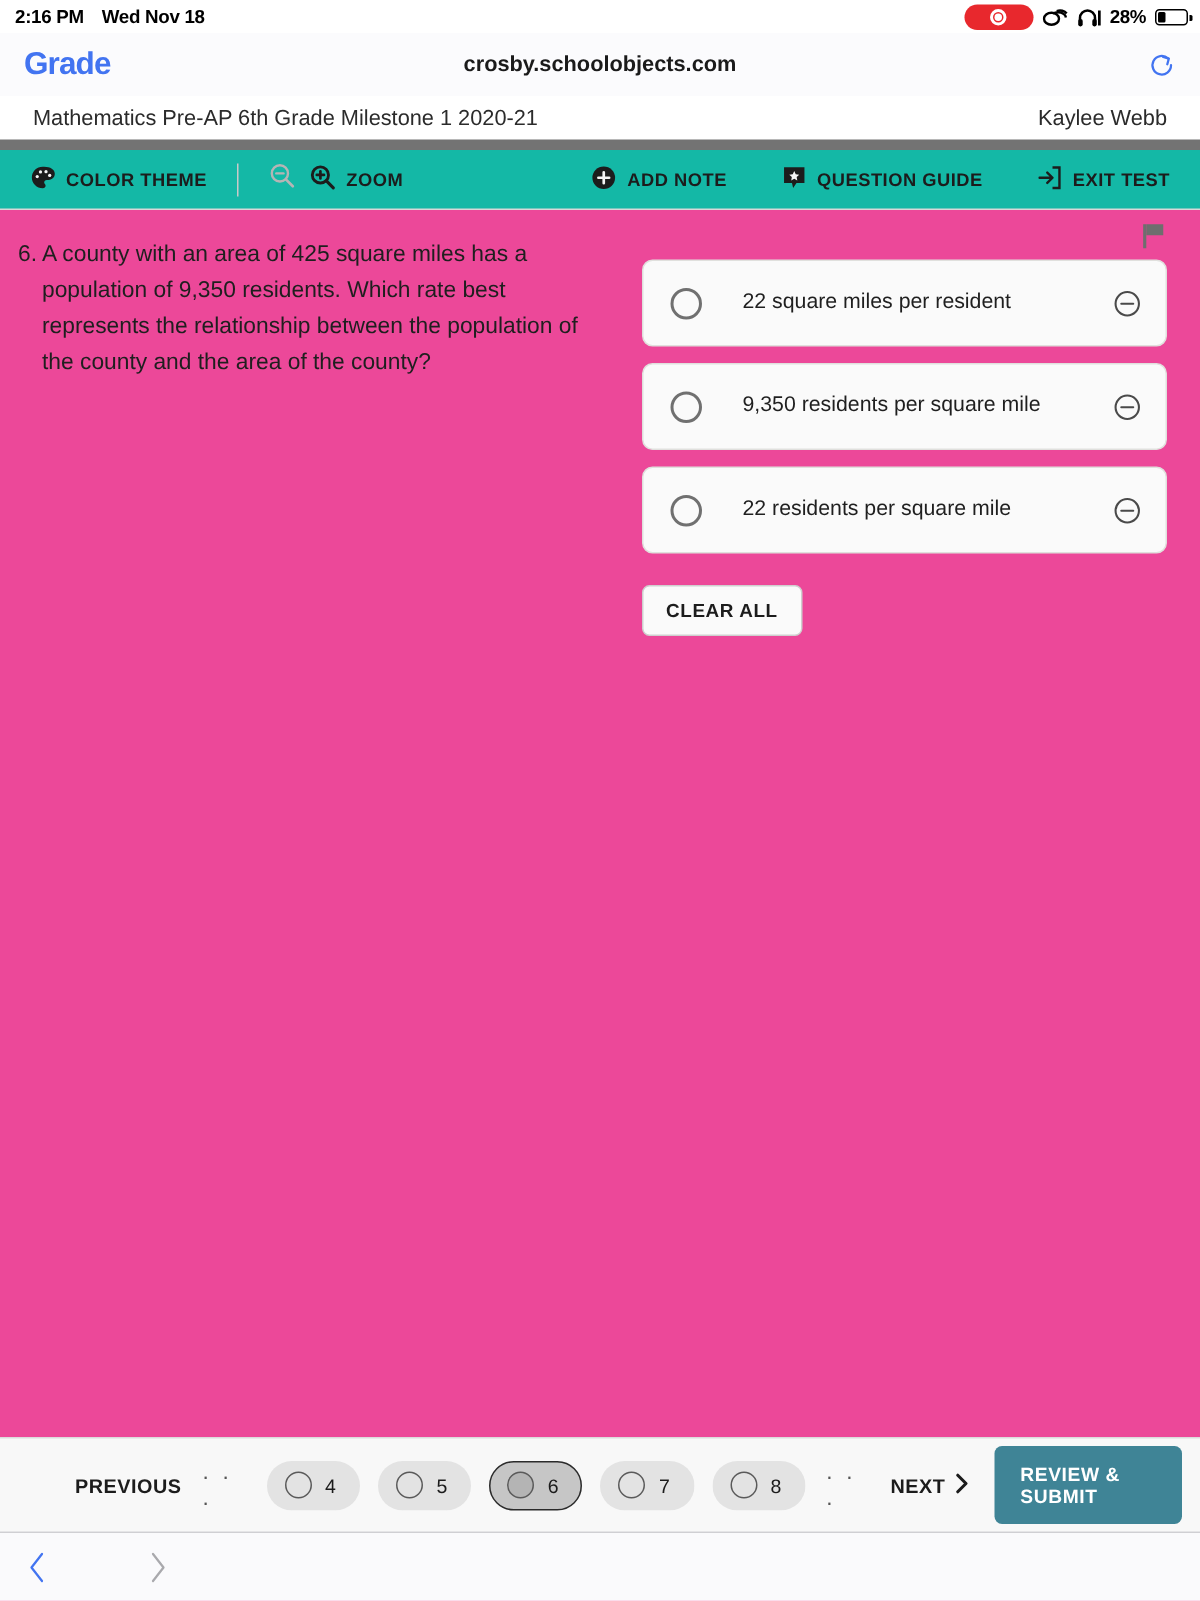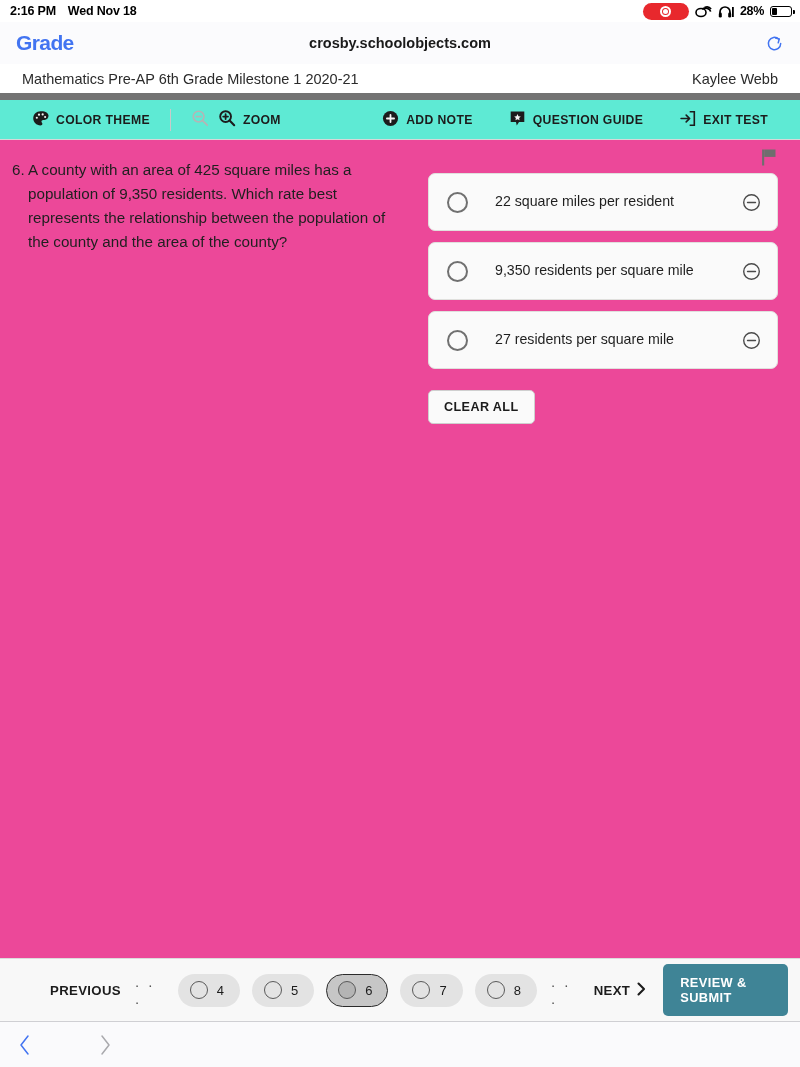--- a/index.html
+++ b/index.html
@@ -79,24 +79,24 @@
     display: flex; align-items: center;
     padding: 0 22px;
     flex: 0 0 auto;
   }
   .test-title { font-size: 14.5px; color: #2b2b2b; }
   .test-user { margin-left: auto; font-size: 14.5px; color: #2b2b2b; }
 
   
   .toolbar {
     height: 40px;
-    background: #5eead4;
+    background: #14b8a6;
     border-bottom: 1px solid #d8d8d8;
     display: flex; align-items: center;
-    padding: 0 32px;
+    padding: 0 20px;
     flex: 0 0 auto;
   }
   .tb-item {
     display: flex; align-items: center; gap: 7px;
     font-size: 12.2px; font-weight: bold; letter-spacing: 0.35px;
     color: #1c1c1c;
     cursor: pointer;
   }
   .tb-left { display: flex; align-items: center; gap: 16px; }
   .tb-right { margin-left: auto; display: flex; align-items: center; gap: 36px; }
@@ -353,21 +353,21 @@
       <span class="opt-text">9,350 residents per square mile</span>
       <span class="strike-btn">
         <svg width="19" height="19" viewBox="0 0 20 20" fill="none">
           <circle cx="10" cy="10" r="8.2" stroke="#4a4a4a" stroke-width="1.45"></circle>
           <path d="M5.8 10h8.4" stroke="#4a4a4a" stroke-width="1.45" stroke-linecap="round"></path>
         </svg>
       </span>
     </div>
     <div class="option">
       <span class="radio"></span>
-      <span class="opt-text">27 residents per square mile</span>
+      <span class="opt-text">22 residents per square mile</span>
       <span class="strike-btn">
         <svg width="19" height="19" viewBox="0 0 20 20" fill="none">
           <circle cx="10" cy="10" r="8.2" stroke="#4a4a4a" stroke-width="1.45"></circle>
           <path d="M5.8 10h8.4" stroke="#4a4a4a" stroke-width="1.45" stroke-linecap="round"></path>
         </svg>
       </span>
     </div>
 
     <div class="clear-all">CLEAR ALL</div>
   </div>

